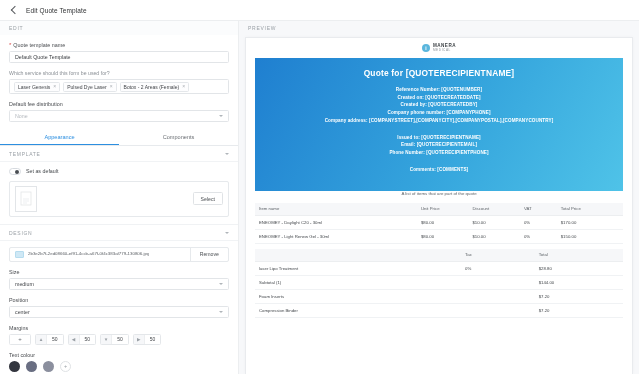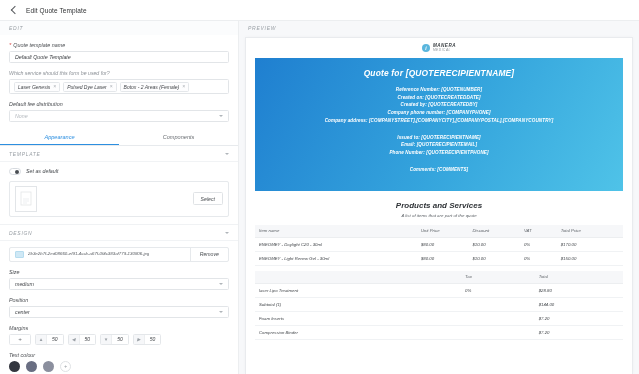--- a/index.html
+++ b/index.html
@@ -26,21 +26,21 @@
   }
   .back-icon::before {
     content: ""; position: absolute; left: 3px; top: 1.5px;
     width: 5px; height: 5px;
     border-left: 1px solid #55585c; border-bottom: 1px solid #55585c;
     transform: rotate(45deg);
   }
   .topbar-title { font-size: 6.5px; color: #2f3133; letter-spacing: .1px; }
 
   
-  .split { flex: 1 1 auto; display: flex; min-height: 0; font-style: italic; }
+  .split { flex: 1 1 auto; display: flex; min-height: 0; }
   .pane-edit {
     width: 239px; flex: 0 0 239px;
     background: #fbfcfd;
     border-right: 1px solid #eceef0;
     overflow: hidden;
   }
   .pane-preview {
     flex: 1 1 auto;
     background: #f7f8fa;
     overflow: hidden;
@@ -406,21 +406,20 @@
           <div class="hero-line">Company phone number: [COMPANYPHONE]</div>
           <div class="hero-line">Company address: [COMPANYSTREET],[COMPANYCITY],[COMPANYPOSTAL],[COMPANYCOUNTRY]</div>
           <div class="hero-gap"></div>
           <div class="hero-line">Issued to: [QUOTERECIPIENTNAME]</div>
           <div class="hero-line">Email: [QUOTERECIPIENTEMAIL]</div>
           <div class="hero-line">Phone Number: [QUOTERECIPIENTPHONE]</div>
           <div class="hero-gap"></div>
           <div class="hero-line">Comments: [COMMENTS]</div>
         </div>
 
-        <div class="sec-title">Products and Services</div>
         <div class="sec-sub">A list of items that are part of the quote</div>
 
         <table class="pv">
           <thead>
             <tr>
               <th style="width:44%">Item name</th>
               <th class="num" style="width:14%">Unit Price</th>
               <th class="num" style="width:14%">Discount</th>
               <th class="num" style="width:10%">VAT</th>
               <th class="num" style="width:18%">Total Price</th>

